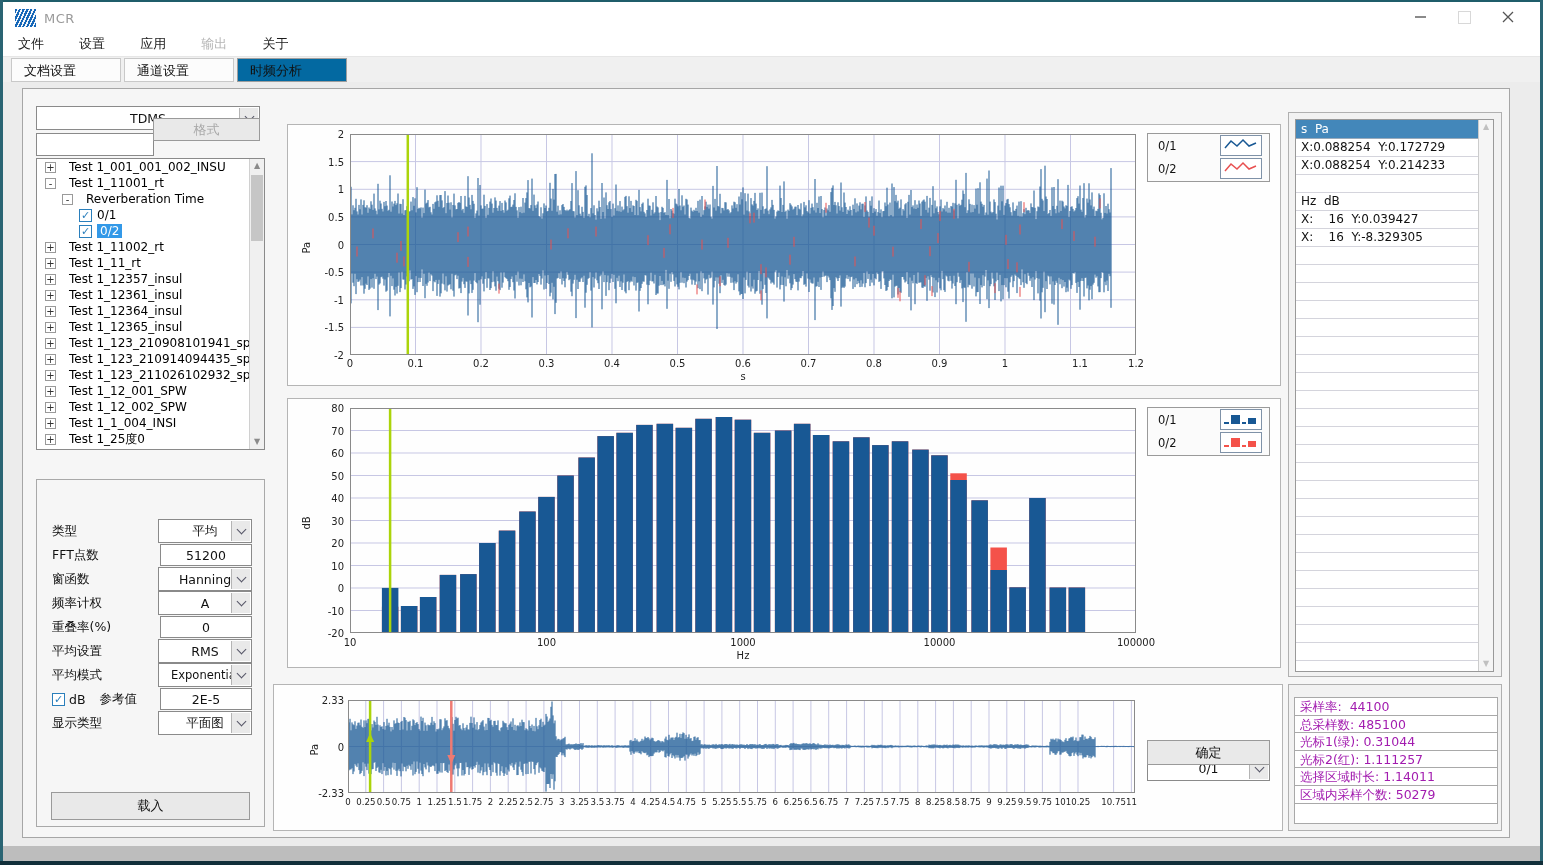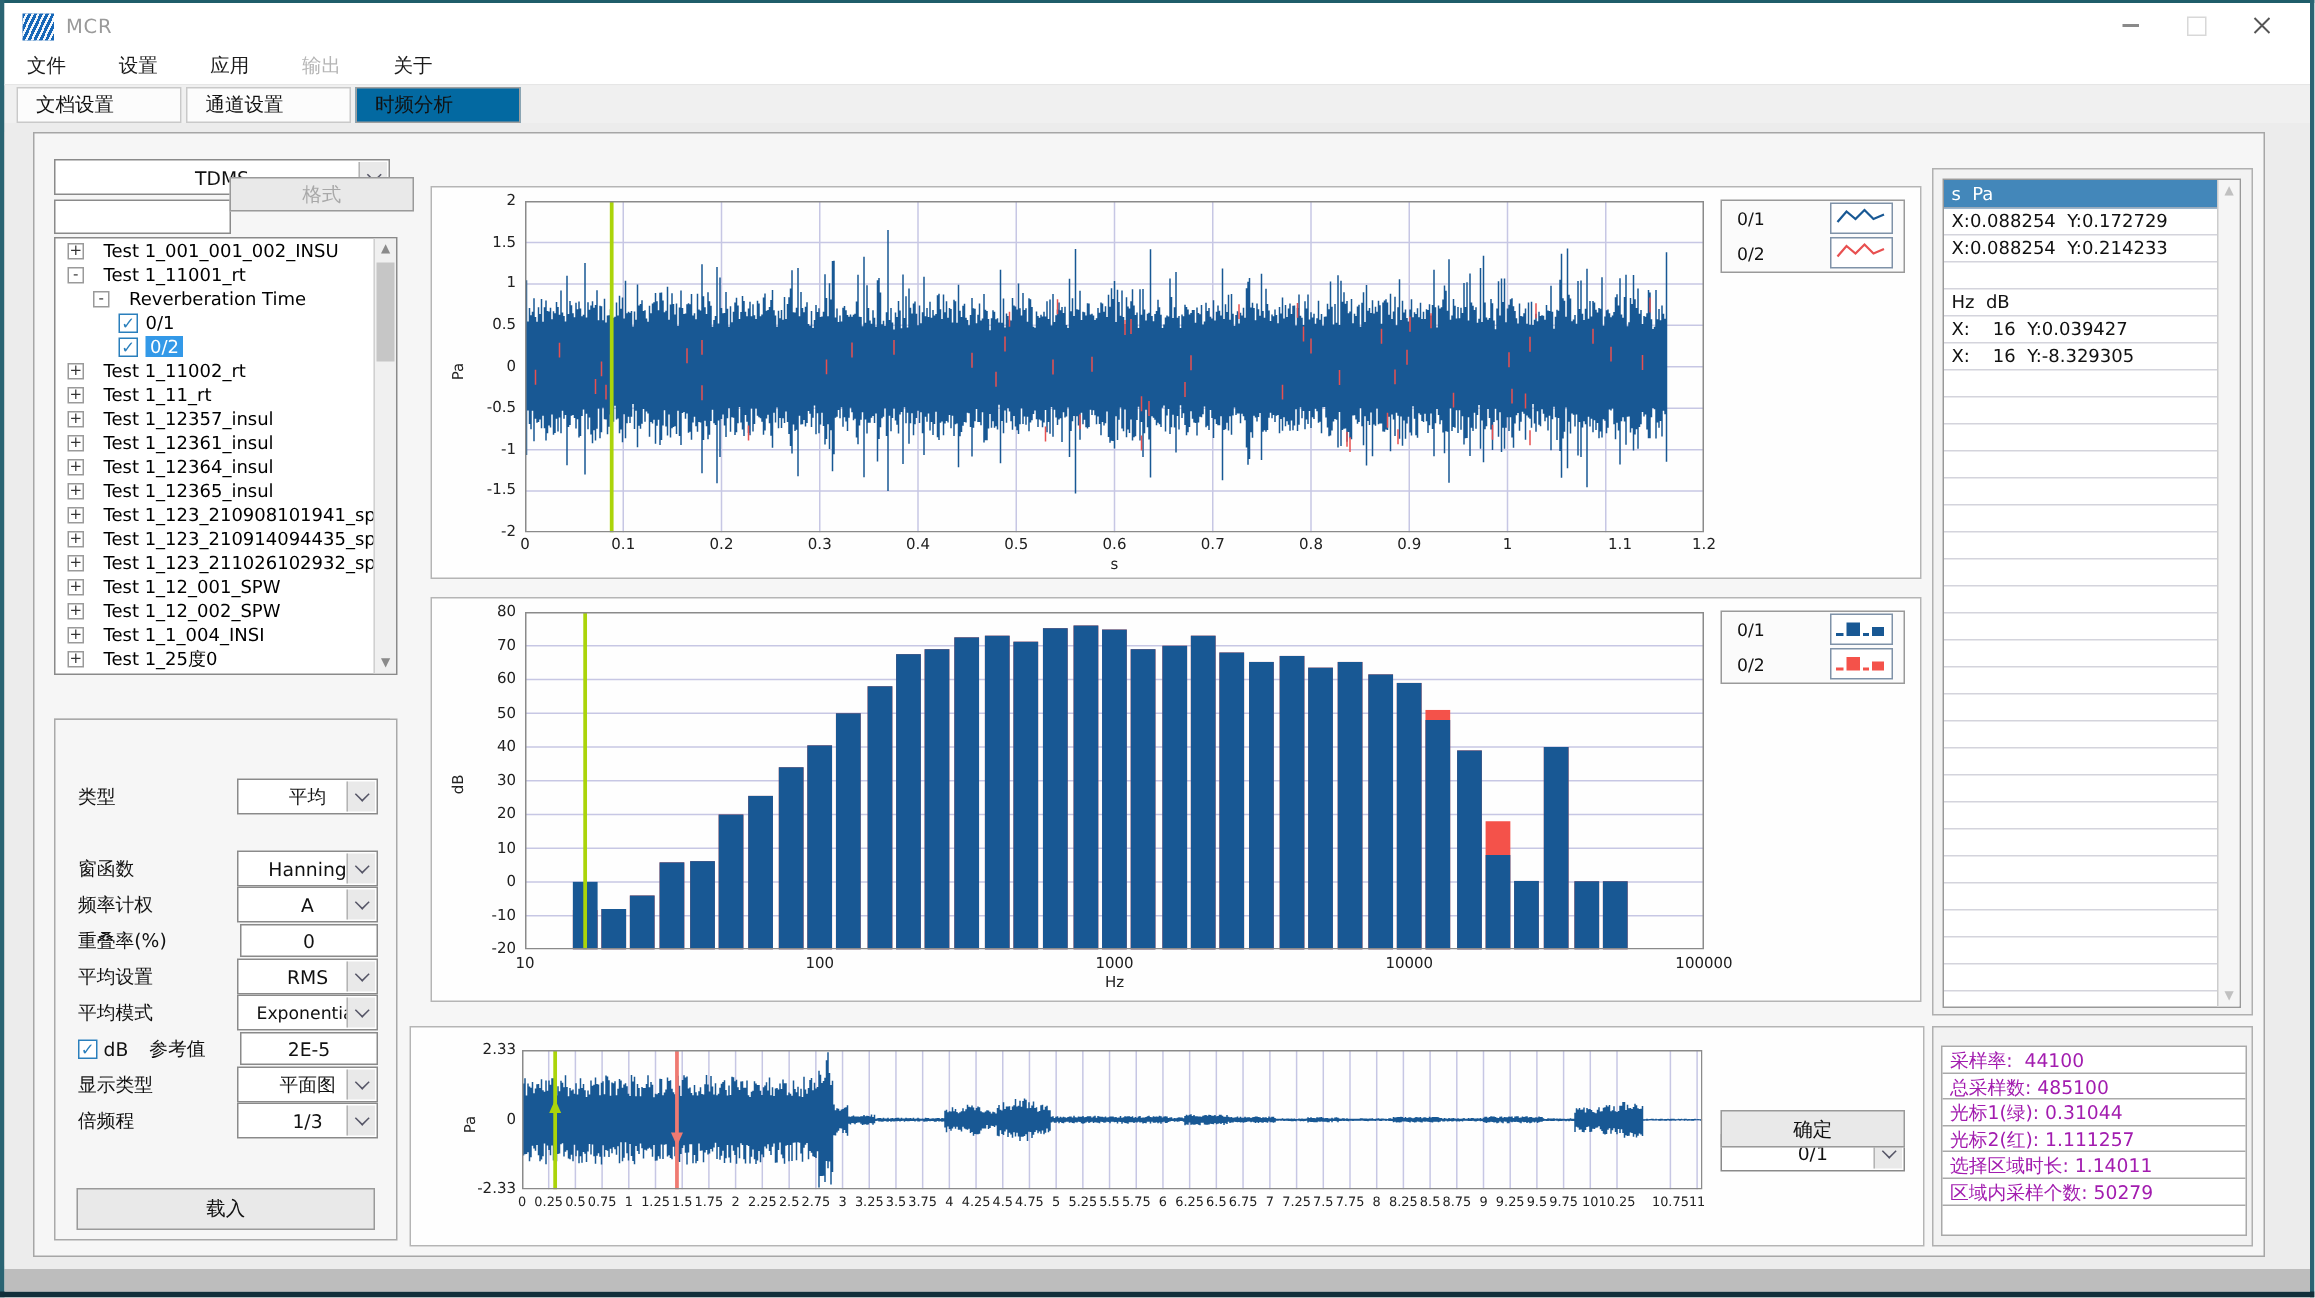--- a/index.html
+++ b/index.html
@@ -145,21 +145,21 @@
 <div class="abs mainpanel"></div>
 
 <div class="abs w-select" style="left:36px;top:106px;width:224px;height:24px">
   <span>TDMS</span>
   <span class="arrowbox">
       <span class="chev"></span>
     </span>
 </div>
 
 <input class="abs w-input" style="left: 36px; top: 133px; width: 118px; height: 23px;" value="">
-<div class="abs btn disabled" style="left:153px;top:118px;width:123px;height:23px">格式</div>
+<div class="abs btn disabled" style="left:153px;top:118px;width:107px;height:23px">格式</div>
 
 <div class="abs treepanel">
   <div>
       <div class="tree-row" style="padding-left: 8px;">
         <span class="expander">+</span>
         <span class="tlabel">Test 1_001_001_002_INSU</span>
       </div>
       <div class="tree-row" style="padding-left: 8px;">
         <span class="expander">-</span>
         <span class="tlabel">Test 1_11001_rt</span>
@@ -246,20 +246,24 @@
 <div class="abs formbox">
   <div class="form-row" style="top:39px">
     <span class="flabel">类型</span>
     <div class="w-select">
       <span>平均</span>
       <span class="arrowbox">
           <span class="chev"></span>
         </span>
     </div>
   </div>
+  <div class="form-row" style="top:63px">
+    <span class="flabel">FFT点数</span>
+    <input class="w-input" value="51200" style="">
+  </div>
   <div class="form-row" style="top:87px">
     <span class="flabel">窗函数</span>
     <div class="w-select">
       <span>Hanning</span>
       <span class="arrowbox">
           <span class="chev"></span>
         </span>
     </div>
   </div>
   <div class="form-row" style="top:111px">
@@ -296,29 +300,20 @@
   <div class="form-row" style="top:207px">
     <span class="tcheck on" style="margin-right:4px">✓</span>
     <span class="flabel" style="flex:0 0 auto;margin-right:14px">dB</span>
     <span class="flabel">参考值</span>
     <input class="w-input" value="2E-5" style="">
   </div>
   <div class="form-row" style="top:231px">
     <span class="flabel">显示类型</span>
     <div class="w-select">
       <span>平面图</span>
-      <span class="arrowbox">
-          <span class="chev"></span>
-        </span>
-    </div>
-  </div>
-  <div class="form-row" style="top:255px">
-    <span class="flabel">倍频程</span>
-    <div class="w-select">
-      <span>1/3</span>
       <span class="arrowbox">
           <span class="chev"></span>
         </span>
     </div>
   </div>
   <div class="btn" style="position:absolute;left:14px;right:14px;top:312px;height:26px">载入</div>
 </div>
 
 <div class="abs chartpanel" style="left:287px;top:124px;width:994px;height:262px"></div>
 <svg class="abs" id="svg1" style="left:350px;top:134px" width="786" height="221">

